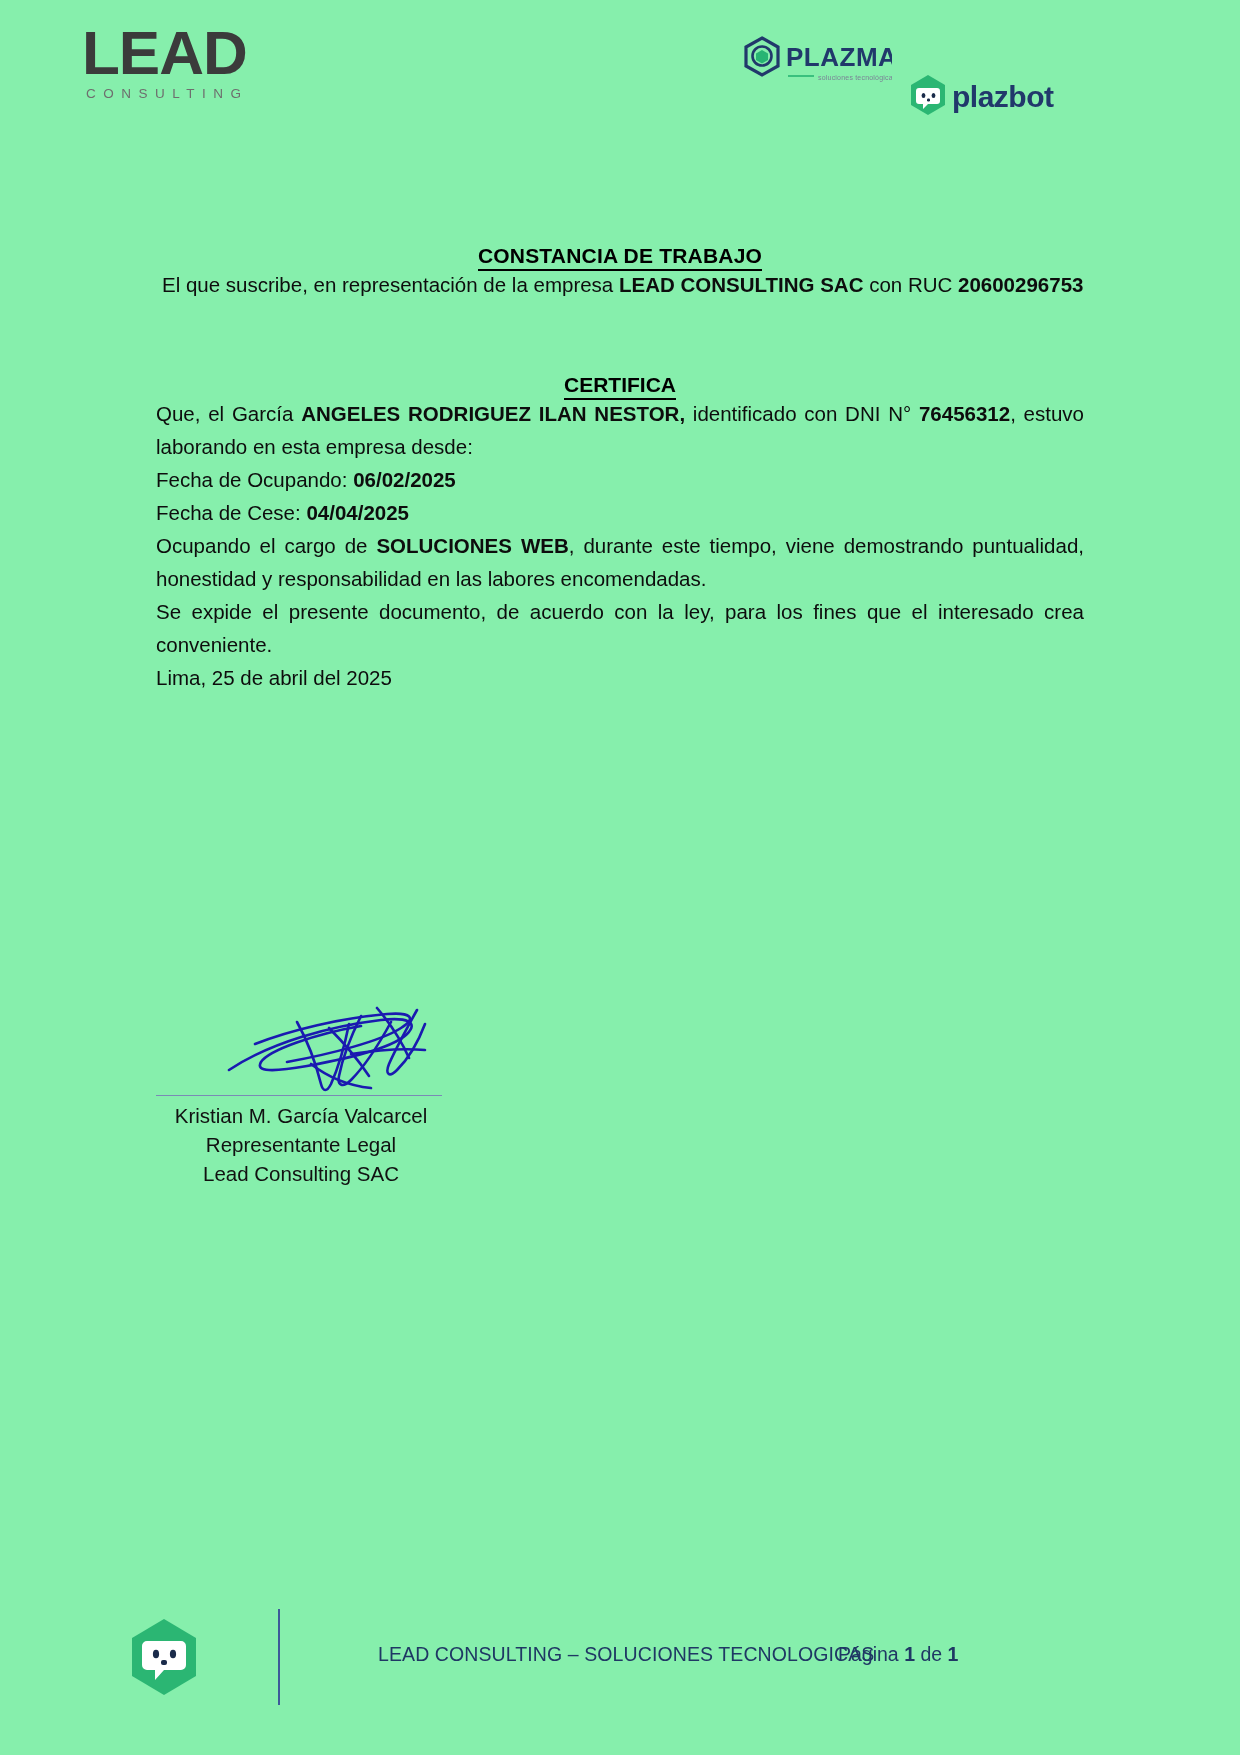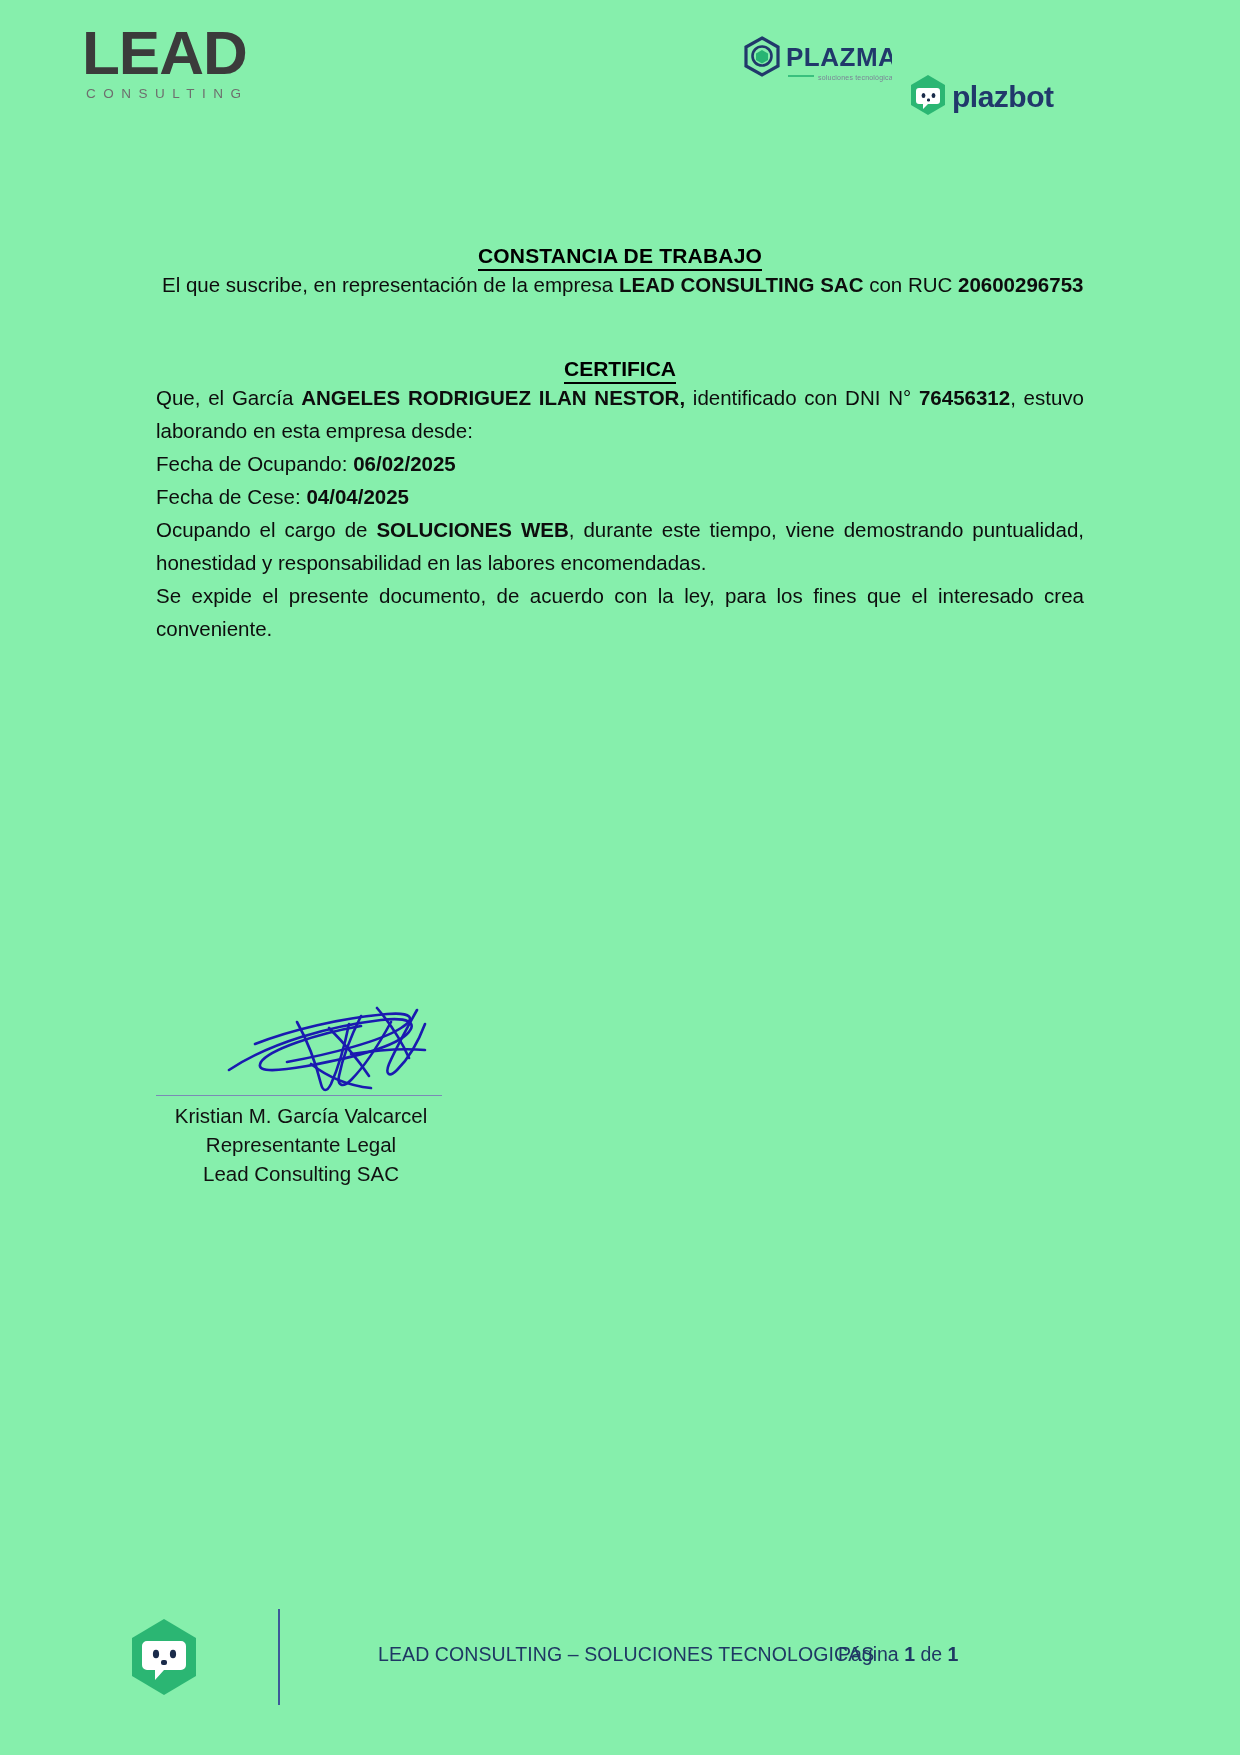--- a/index.html
+++ b/index.html
@@ -85,21 +85,21 @@
     margin-top: 244px;
   }
   .doc-title span {
     border-bottom: 2px solid #000;
     padding-bottom: 2px;
   }
   .subtitle {
     text-align: center;
     font-size: 21px;
     font-weight: bold;
-    margin-top: 56px;
+    margin-top: 72px;
   }
   .subtitle span {
     border-bottom: 2px solid #000;
     padding-bottom: 2px;
   }
   p.body-text {
     font-size: 20.5px;
     line-height: 33px;
     margin: 0;
     color: #0d0d0d;
@@ -264,20 +264,21 @@
       <span>Fecha de Ocupando: </span><b>06/02/2025</b><br>
       <span>Fecha de Cese: </span><b>04/04/2025</b>
     </p>
 
     <p class="body-text para-3">
       <span>Ocupando el cargo de </span><b>SOLUCIONES WEB</b><span>, durante este tiempo, viene demostrando puntualidad, honestidad y responsabilidad en las labores encomendadas.</span>
     </p>
 
     <p class="body-text para-4">Se expide el presente documento, de acuerdo con la ley, para los fines que el interesado crea conveniente.</p>
 
+    <p class="body-text para-5">Lima, 25 de abril del 2025</p>
   </div>
 
   <div class="sign-block">
     <div class="sign-svg-wrap">
       <svg width="260" height="105" viewBox="0 0 260 105" xmlns="http://www.w3.org/2000/svg">
         <g fill="none" stroke="#1a1ab0" stroke-width="2.6" stroke-linecap="round" stroke-linejoin="round">
           <path d="M18 78 C60 50, 120 34, 170 28 C196 25, 208 30, 196 42 C182 56, 140 66, 96 74 C62 80, 44 80, 50 70 C58 58, 104 42, 150 34"></path>
           <path d="M44 52 C80 38, 130 26, 176 22 C200 20, 206 26, 190 36 C170 49, 120 62, 76 70"></path>
           <path d="M86 30 C96 48, 104 68, 110 92 C112 100, 116 100, 120 92 C128 74, 134 52, 138 32"></path>
           <path d="M118 36 C132 50, 146 66, 158 84"></path>

